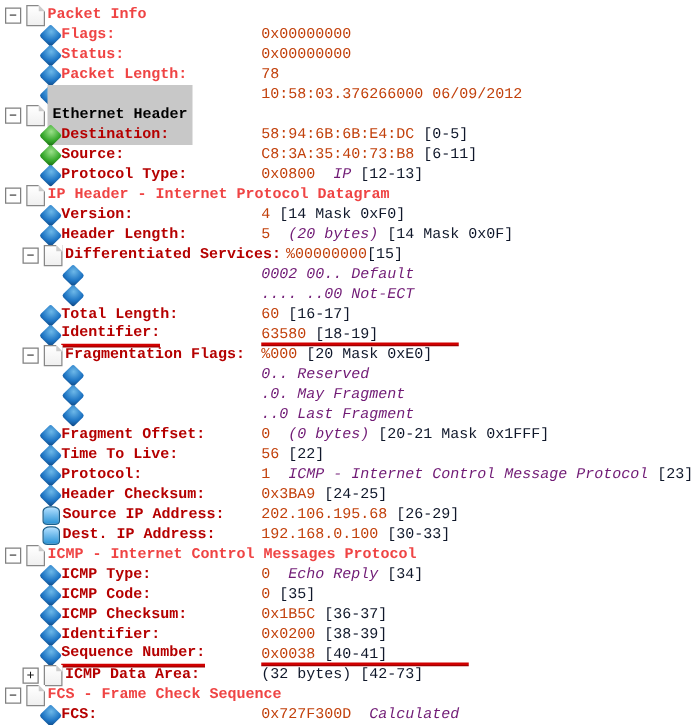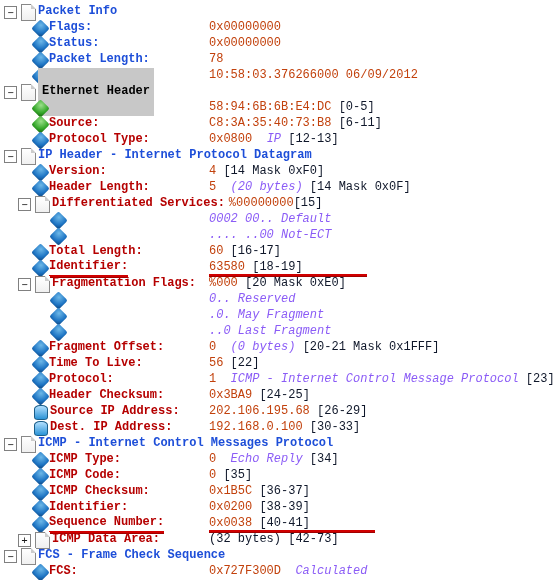--- a/index.html
+++ b/index.html
@@ -66,23 +66,23 @@
   .ico-db {
     width: 12px; height: 13px;
     background: linear-gradient(#b3e0ff,#2a93d6);
     border-radius: 6px 6px 4px 4px / 4px 4px 3px 3px;
     border:1px solid #1a5e8a;
   }
   .label {
     font-weight: bold;
     margin-right: 4px;
   }
-  .blue { color: #1d4ed8; }
+  .blue { color: #ef4444; }
   .red { color: #b50000; }
-  .olive { color: #8b5cf6; font-style: italic; }
+  .olive { color: #701a75; font-style: italic; }
   .gray { color: #0f172a; }
   .val { color: #c2410c; }
   .header-bg {
     background: #c8c8c8;
     padding: 16px 4px;
     font-weight: bold;
   }
   .valcol {
     position: absolute;
     left: 205px;
@@ -128,20 +128,21 @@
 </div>
 
 <div class="row">
   <span class="toggle">−</span>
   <span class="ico ico-doc"></span>
   <span class="header-bg">Ethernet Header</span>
 </div>
 <div class="row">
   <span class="spacer" style="width:28px"></span>
     <span class="ico ico-green"></span>
+  <span class="label red">Destination:</span>
   <span class="valcol"><span class="val">58:94:6B:6B:E4:DC</span> <span class="gray">[0-5]</span></span>
 </div>
 <div class="row">
   <span class="spacer" style="width:28px"></span>
     <span class="ico ico-green"></span>
   <span class="label red">Source:</span>
   <span class="valcol"><span class="val">C8:3A:35:40:73:B8</span> <span class="gray">[6-11]</span></span>
 </div>
 <div class="row">
   <span class="spacer" style="width:28px"></span>

